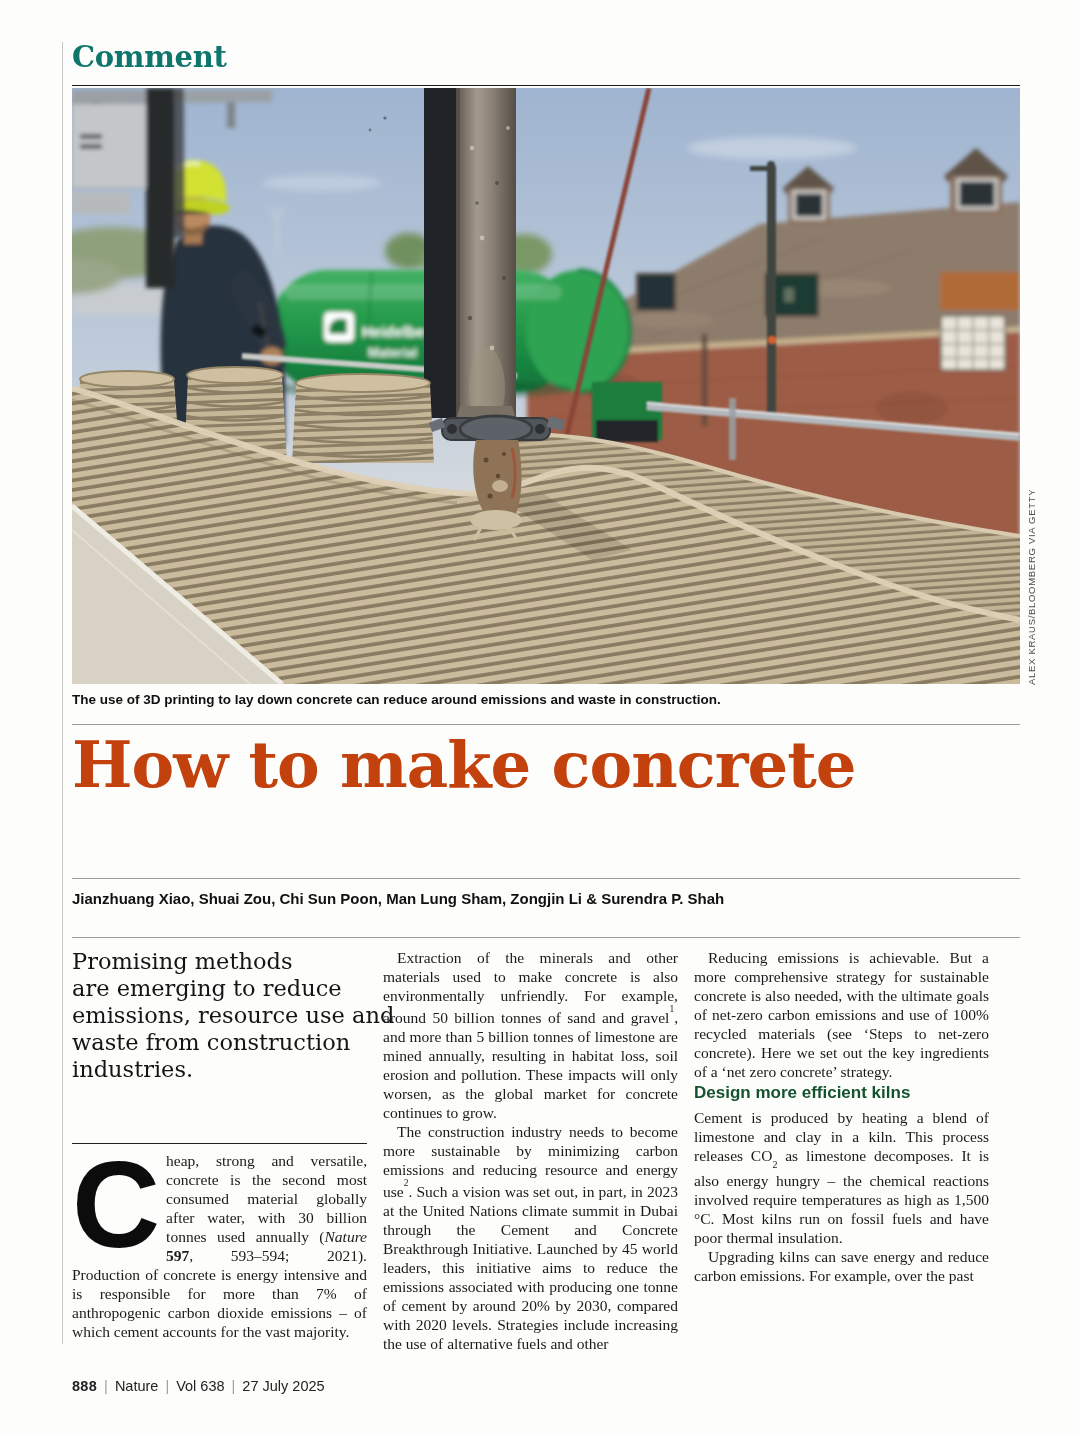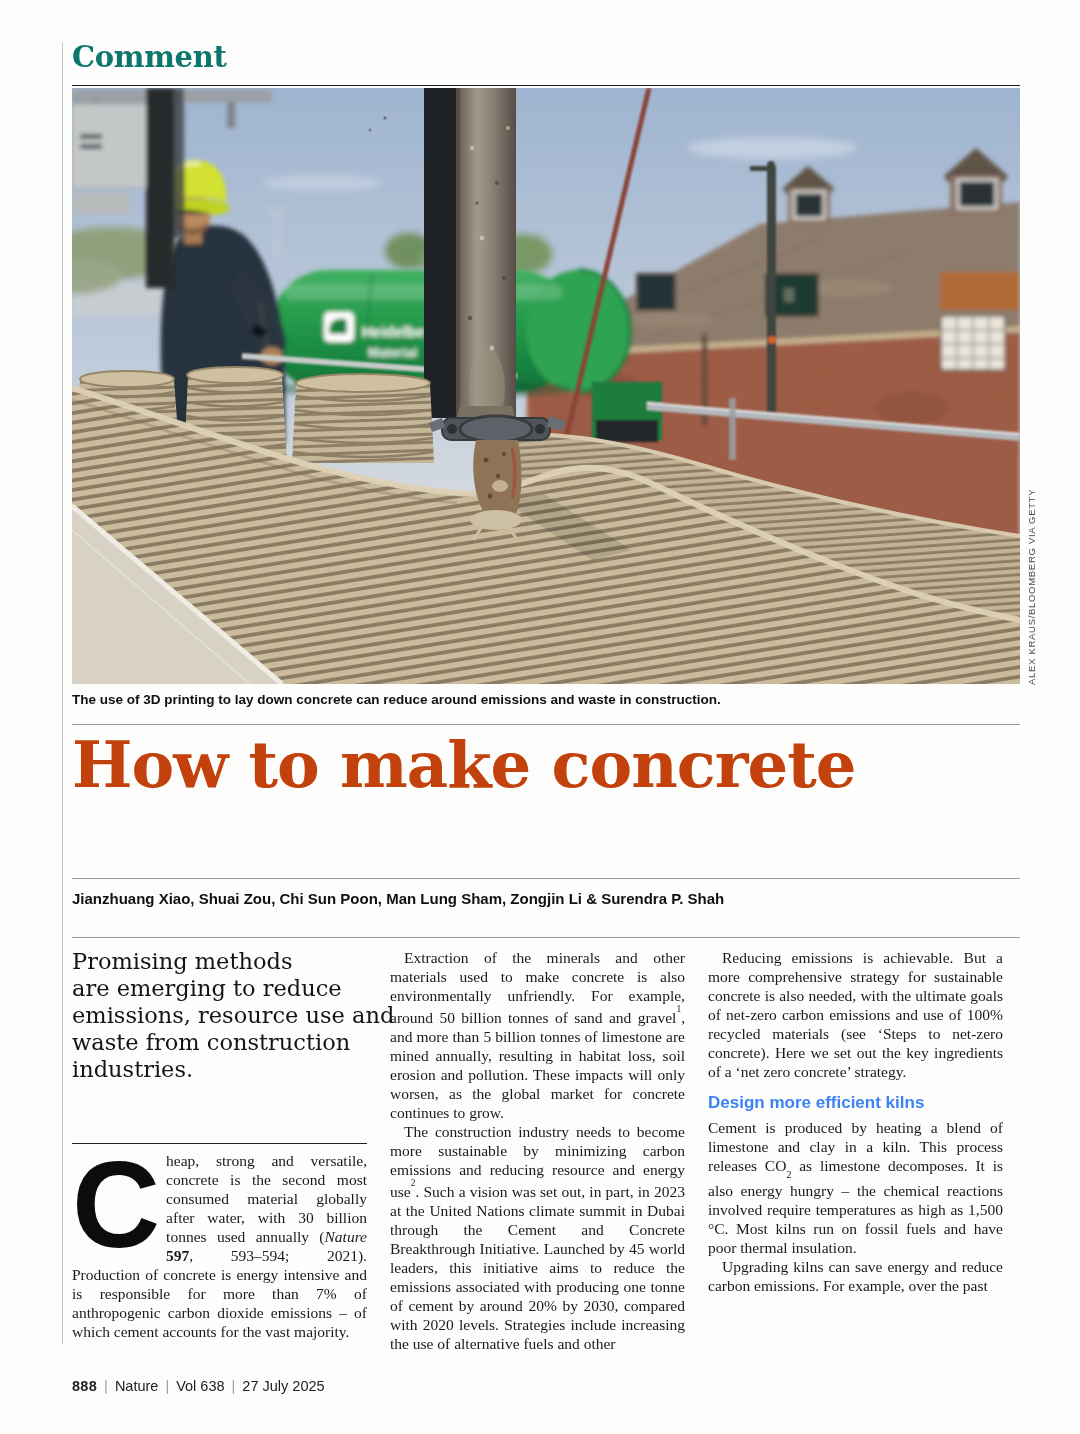--- a/index.html
+++ b/index.html
@@ -15,37 +15,37 @@
   #rule-authors{top:878px;}
   #rule-columns{top:937px;}
   #photo{left:72px;top:88px;width:948px;height:596px;overflow:hidden;background:#b6c4d6;}
   #photo-credit{left:933px;top:578px;width:200px;height:14px;transform:rotate(-90deg);
         font-size:9.5px;letter-spacing:0.7px;color:#4c4c4c;white-space:nowrap;}
   #photo-caption{left:72px;top:692px;width:948px;font-size:13.5px;font-weight:700;color:#101010;}
   #article-title{left:72px;top:728px;width:948px;font-family:"DejaVu Serif","Liberation Serif",serif;
         font-weight:700;font-size:64px;line-height:58px;letter-spacing:-1px;color:#c2410c;margin-top:8px;}
   #authors{left:72px;top:890px;width:948px;font-size:15px;font-weight:700;color:#111;}
   #columns{left:72px;top:948px;width:948px;display:grid;grid-template-columns:295px 295px 295px;
-        column-gap:23px;font-family:"Liberation Serif","DejaVu Serif",serif;}
+        column-gap:16px;font-family:"Liberation Serif","DejaVu Serif",serif;}
   .bodytext{font-size:15.5px;line-height:19px;text-align:justify;color:#1a1a1a;}
   .para{margin:0;}
   .para.indent{text-indent:14px;}
   #standfirst{font-family:"DejaVu Serif","Liberation Serif",serif;font-size:22.5px;
         line-height:27px;color:#141414;}
   #standfirst .sf-line{white-space:nowrap;}
   #dropcap-rule{margin-top:60px;border-top:1.5px solid #222;width:295px;}
   #dropcap-para{margin-top:7px;}
   .dropcap{float:left;font-family:"Liberation Sans","DejaVu Sans",sans-serif;font-weight:700;
         font-size:122px;line-height:0.78;letter-spacing:-3px;margin:7px 9px 0 0;color:#0c0c0c;}
   .ref-sup{font-size:9.5px;position:relative;top:-5px;}
   .chem-sub{font-size:10px;position:relative;top:3px;}
   .it{font-style:italic;}
   .bd{font-weight:700;}
   .col3-heading{font-family:"Liberation Sans","DejaVu Sans",sans-serif;font-weight:700;
-        font-size:17px;margin:12px 0 5px 0;color:#3b82f6;}
+        font-size:17px;margin:2px 0 5px 0;color:#14532d;}
   #footer{left:72px;top:1378px;width:948px;font-size:14.5px;color:#222;}
   #footer .pagenum{font-weight:700;letter-spacing:0.3px;}
   #footer .sep{color:#a0a0a0;padding:0 7px;}
 </style>
 </head>
 <body>
 
 <div id="page">
 
   <div class="abs" id="spine-line"></div>

